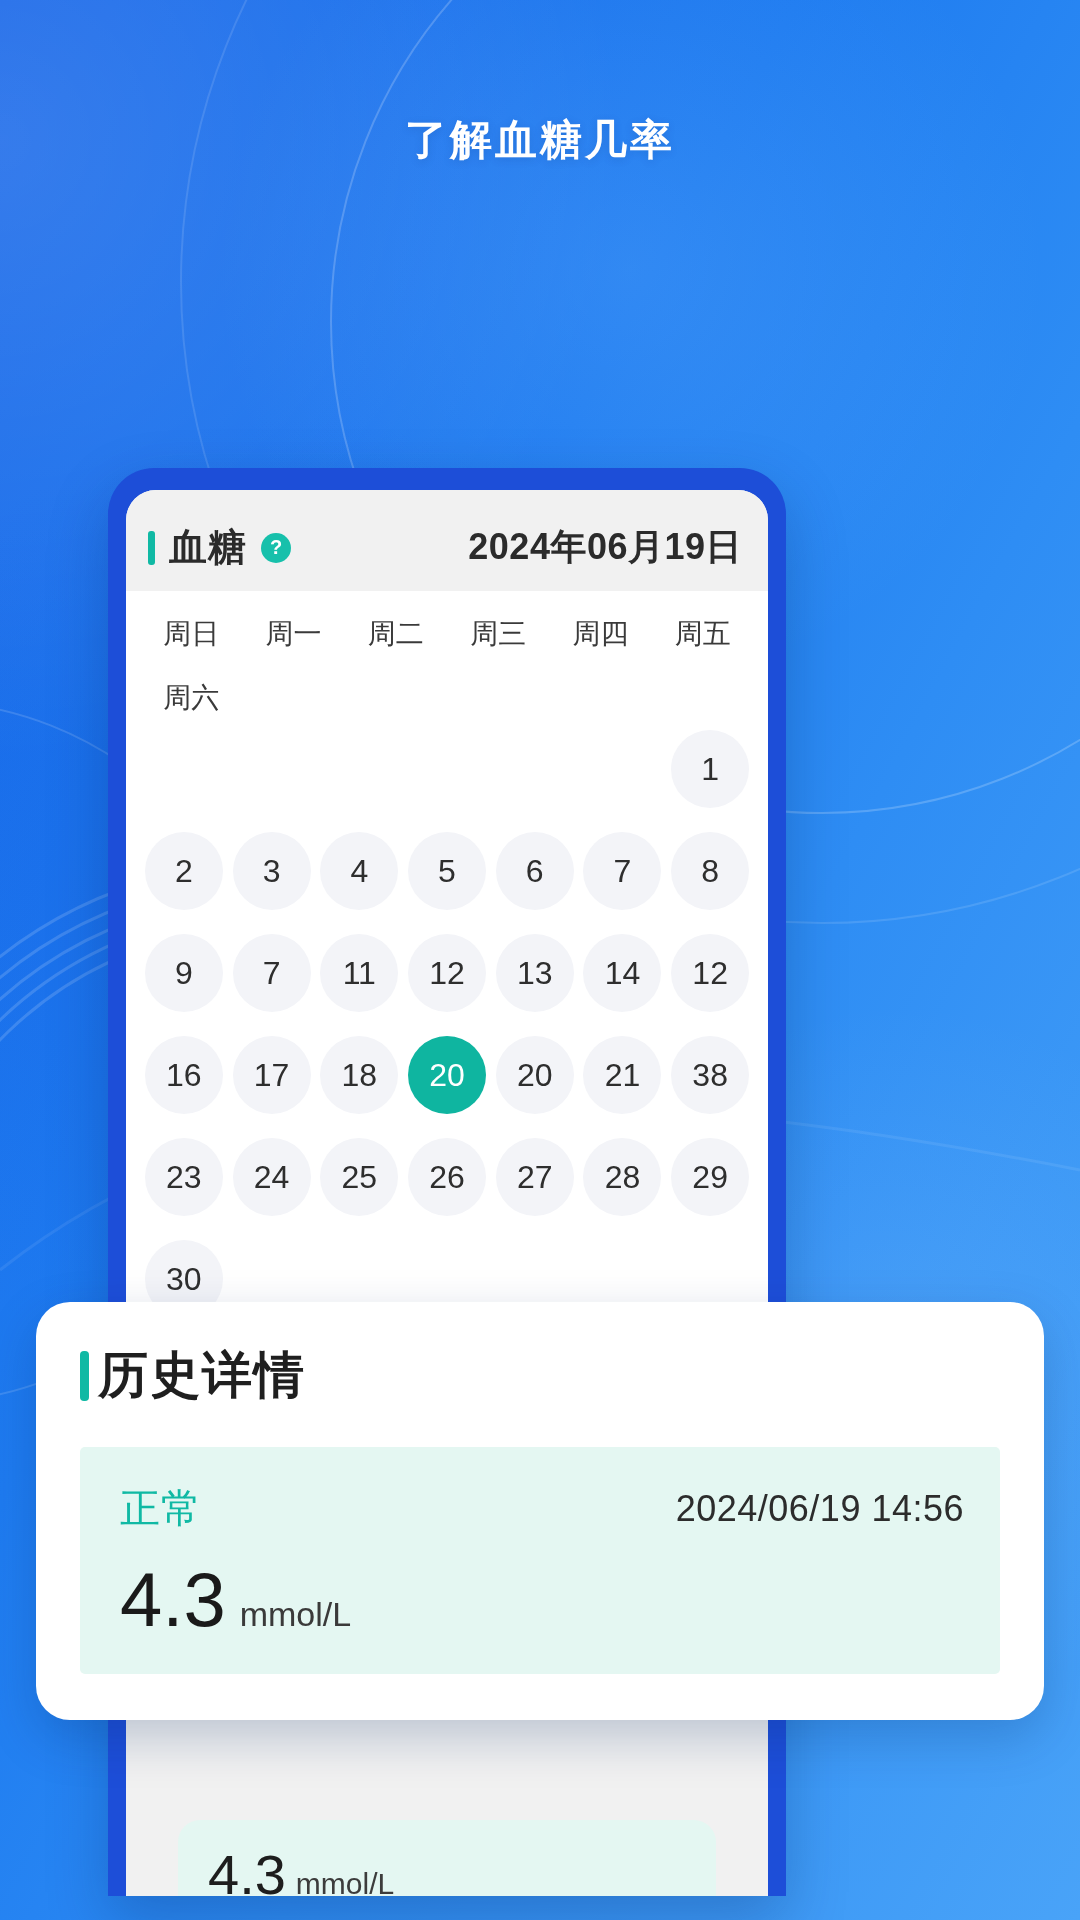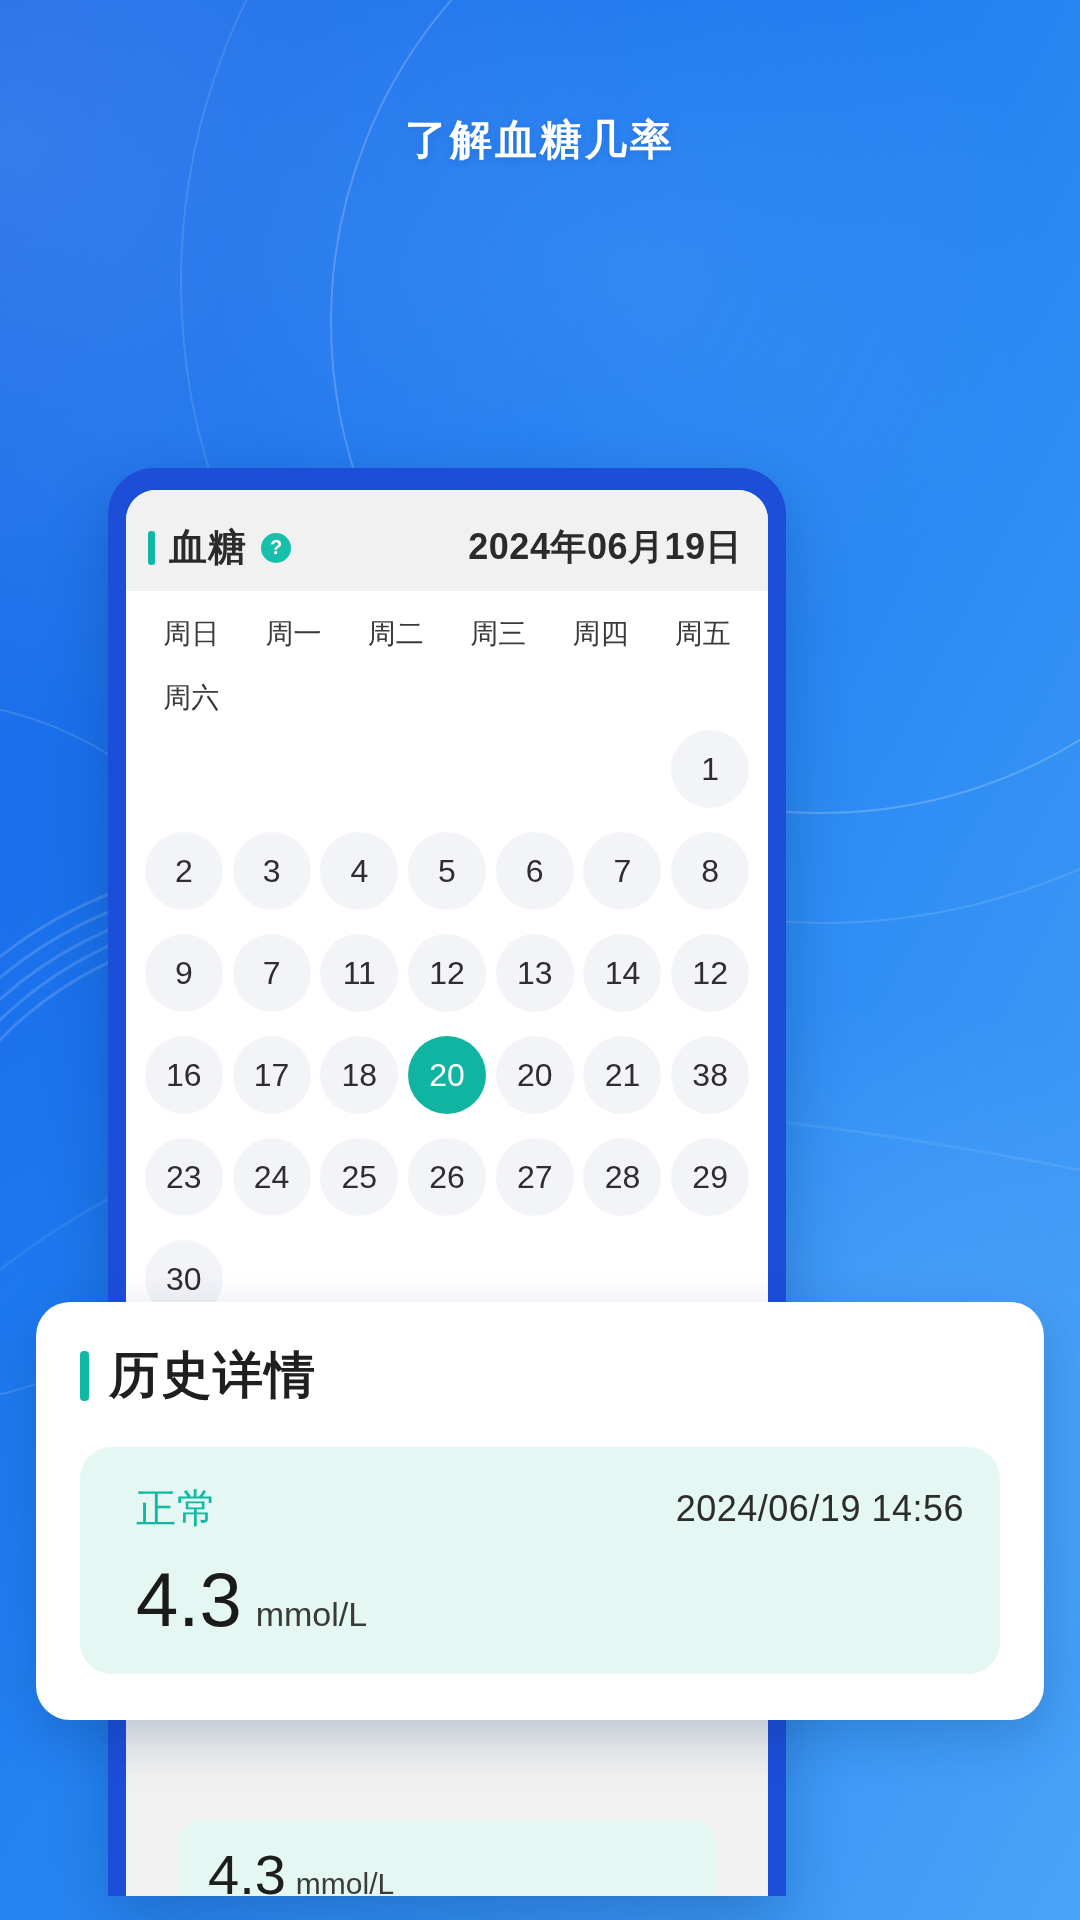--- a/index.html
+++ b/index.html
@@ -66,27 +66,27 @@
   .behind-row{margin:0 34px 18px 34px;background:#E4F7F2;border-radius:22px;
     padding:22px 30px 26px 30px;}
   .behind-row .val{font-size:56px;color:#1E1E1E;font-weight:300;}
   .behind-row .unit{font-size:30px;color:#3C3C3C;margin-left:10px;}
 
   
   .ocard{position:absolute;left:36px;top:1302px;width:1008px;
     background:#ffffff;border-radius:34px;padding:40px 44px 46px 44px;
     box-shadow:0 18px 50px rgba(6,40,100,.22);z-index:9;box-sizing:border-box;}
   .oc-head{display:flex;align-items:center;justify-content:space-between;}
-  .oc-left{display:flex;align-items:center;gap:20px;}
+  .oc-left{display:flex;align-items:center;gap:9px;}
   .oc-accent{width:9px;height:50px;background:#10B9A4;border-radius:4px;}
   .oc-title{font-size:50px;font-weight:bold;color:#1F1F1F;letter-spacing:2px;}
   .oc-more{display:flex;align-items:center;gap:8px;color:#9A9A9A;font-size:36px;}
   .chev{width:20px;height:20px;border-right:5px solid #B5B5B5;border-bottom:5px solid #B5B5B5;
     transform:rotate(-45deg);margin-left:8px;}
-  .entry{margin-top:38px;background:#E4F7F2;border-radius:32px;padding:34px 36px 36px 56px;}
+  .entry{margin-top:38px;background:#E4F7F2;border-radius:5px;padding:34px 36px 36px 40px;}
   .entry-top{display:flex;align-items:center;justify-content:space-between;}
   .e-status{font-size:40px;color:#10B9A4;letter-spacing:1px;}
   .e-time{font-size:36px;color:#2C2C2C;letter-spacing:.5px;}
   .entry-bot{margin-top:26px;display:flex;align-items:baseline;}
   .e-val{font-size:76px;color:#1A1A1A;font-weight:300;line-height:1;}
   .e-unit{font-size:34px;color:#3A3A3A;margin-left:14px;}
 </style>
 </head>
 <body>
 

